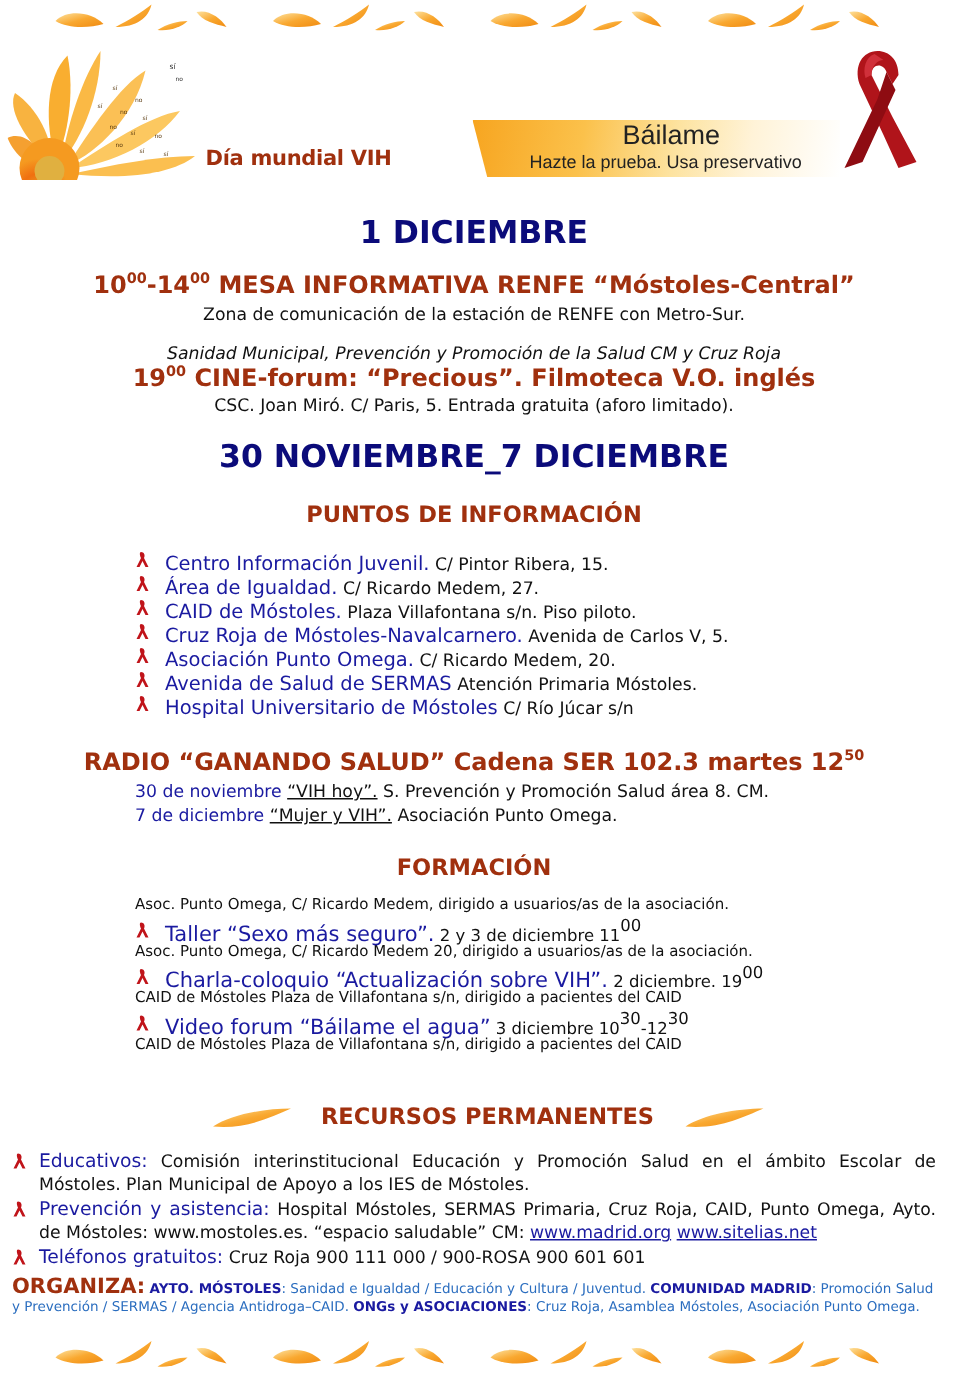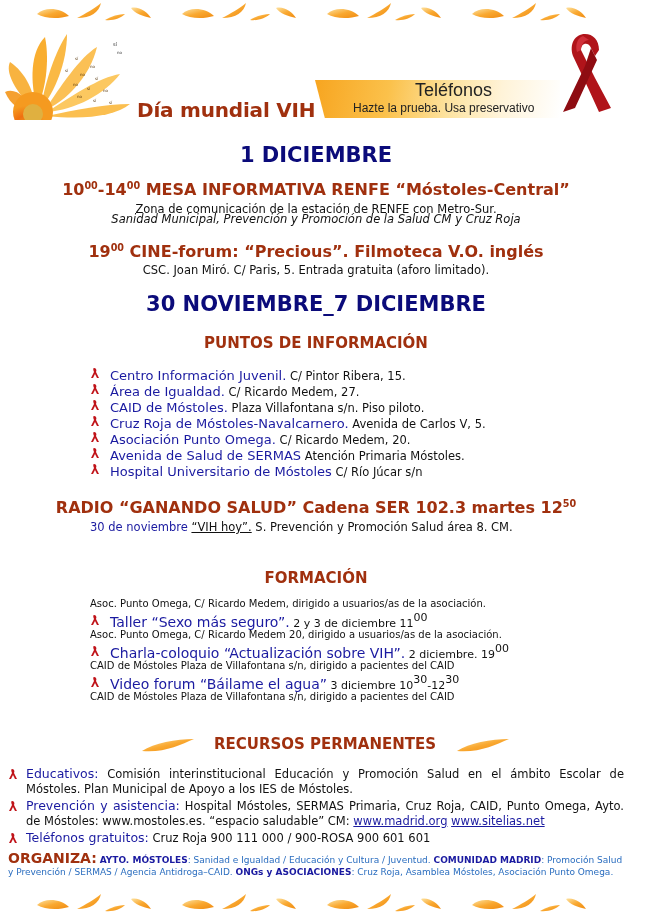--- a/index.html
+++ b/index.html
@@ -9,21 +9,21 @@
     }
     .petal-row { position: absolute; left: 35px; height: 20px; width: 590px; }
     .petal-row.top { top: 2px; }
     .petal-row.bottom { top: 893px; }
     .petal-row svg { display: block; }
 
     .header { position: absolute; top: 30px; left: 0; width: 650px; height: 95px; }
     .flower { position: absolute; left: 5px; top: 2px; width: 128px; height: 88px; }
     .dia-title {
       position: absolute; left: 137px; top: 68px;
-      font-family: "DejaVu Sans", sans-serif; font-weight: bold; font-size: 20px; color: #a0300e;
+      font-family: "DejaVu Sans", sans-serif; font-weight: bold; font-size: 14px; color: #a0300e;
       letter-spacing: -0.2px;
     }
     .banner {
       position: absolute; left: 315px; top: 50px; width: 245px; height: 38px;
       background: linear-gradient(100deg, #f7a520 0%, #fbc14b 30%, #fde3a0 55%, #fff3d8 75%, #ffffff 100%);
       clip-path: polygon(0 0, 100% 0, 100% 100%, 4% 100%);
     }
     .banner-q {
       position: absolute; left: 100px; top: 0px; font-family: "Liberation Sans", sans-serif;
       font-size: 18px; color: #222;
@@ -133,37 +133,37 @@
         <text x="98" y="60">no</text>
         <text x="72" y="66">no</text>
       <text x="88" y="70">sí</text>
         <text x="104" y="72">sí</text>
     </g>
     <text x="108" y="14" font-size="5" fill="#333" font-family="DejaVu Sans, sans-serif">sí</text>
     <text x="112" y="22" font-size="4" fill="#333" font-family="DejaVu Sans, sans-serif">no</text>
   </svg>
   <div class="dia-title">Día mundial VIH</div>
   <div class="banner">
-    <div class="banner-q">Teléfonos</div>
+    <div class="banner-q">Báilame</div>
     <div class="banner-sub">Hazte la prueba. Usa preservativo</div>
   </div>
   <svg class="ribbon" viewBox="0 0 60 85">
     <path d="M30,4 C20,4 14,14 18,26 L34,60 L44,82 L56,78 L40,48 L26,20 C26,12 34,12 36,18 L40,26 L44,20 C44,10 38,4 30,4 Z" fill="#b0141a"></path>
     <path d="M36,18 L42,30 L20,78 L8,82 L30,36 Z" fill="#8e0c12"></path>
     <path d="M28,6 C22,8 20,16 22,22 L26,20 C26,14 30,10 34,10 Z" fill="#d0303a"></path>
   </svg>
 </div>
 
 <div class="center navy-h" style="top:143px;">1 DICIEMBRE</div>
 
 <div class="center rust-h" style="top:180px;">
   <span>10</span><sup>00</sup>-<span>14</span><sup>00</sup><span> MESA INFORMATIVA RENFE “Móstoles-Central”</span>
 </div>
 <div class="center sub" style="top:202px;">Zona de comunicación de la estación de RENFE con Metro-Sur.</div>
-<div class="center sub it" style="top:212px;text-align:center;">Sanidad Municipal, Prevención y Promoción de la Salud CM y Cruz Roja</div>
+<div class="center sub it" style="top:228px;text-align:center;">Sanidad Municipal, Prevención y Promoción de la Salud CM y Cruz Roja</div>
 
 <div class="center rust-h" style="top:242px;">
   <span>19</span><sup>00</sup><span> CINE-forum: “Precious”. Filmoteca V.O. inglés</span>
 </div>
 <div class="center sub" style="top:263px;">CSC. Joan Miró.  C/ Paris, 5. Entrada gratuita (aforo limitado).</div>
 
 <div class="center navy-h" style="top:292px;">30 NOVIEMBRE_7 DICIEMBRE</div>
 <div class="center rust-h2" style="top:334px;">PUNTOS DE INFORMACIÓN</div>
 
 <div class="list" style="top:365px;">
@@ -188,20 +188,21 @@
   <div class="li"><svg class="bullet" viewBox="0 0 10 12">
         <use href="#ribbonbullet"></use>
       </svg><span class="blue">Hospital Universitario de Móstoles</span><span class="black"> C/ Río Júcar s/n</span></div>
 </div>
 
 <div class="center rust-h" style="top:498px;">
   <span>RADIO “GANANDO SALUD” Cadena SER 102.3 martes 12</span><sup>50</sup>
 </div>
 <div class="radio">
   <div><span class="date">30 de noviembre </span><u>“VIH hoy”.</u><span> S. Prevención y Promoción Salud área 8. CM.</span></div>
+  <div><span class="date">7 de diciembre  </span><u>“Mujer y VIH”.</u><span> Asociación Punto Omega.</span></div>
 </div>
 
 <div class="center rust-h2" style="top:569px;">FORMACIÓN</div>
 
 <div class="form">
   <div class="detail">Asoc. Punto Omega, C/ Ricardo Medem, dirigido a usuarios/as de la asociación.</div>
   <div class="row"><svg class="bullet" viewBox="0 0 10 12">
         <use href="#ribbonbullet"></use>
       </svg><span class="blue">Taller “Sexo más seguro”.</span><span class="black"> 2 y 3 de diciembre 11</span><sup class="black">00</sup></div>
   <div class="detail">Asoc. Punto Omega, C/ Ricardo Medem 20, dirigido a usuarios/as de la asociación.</div>

